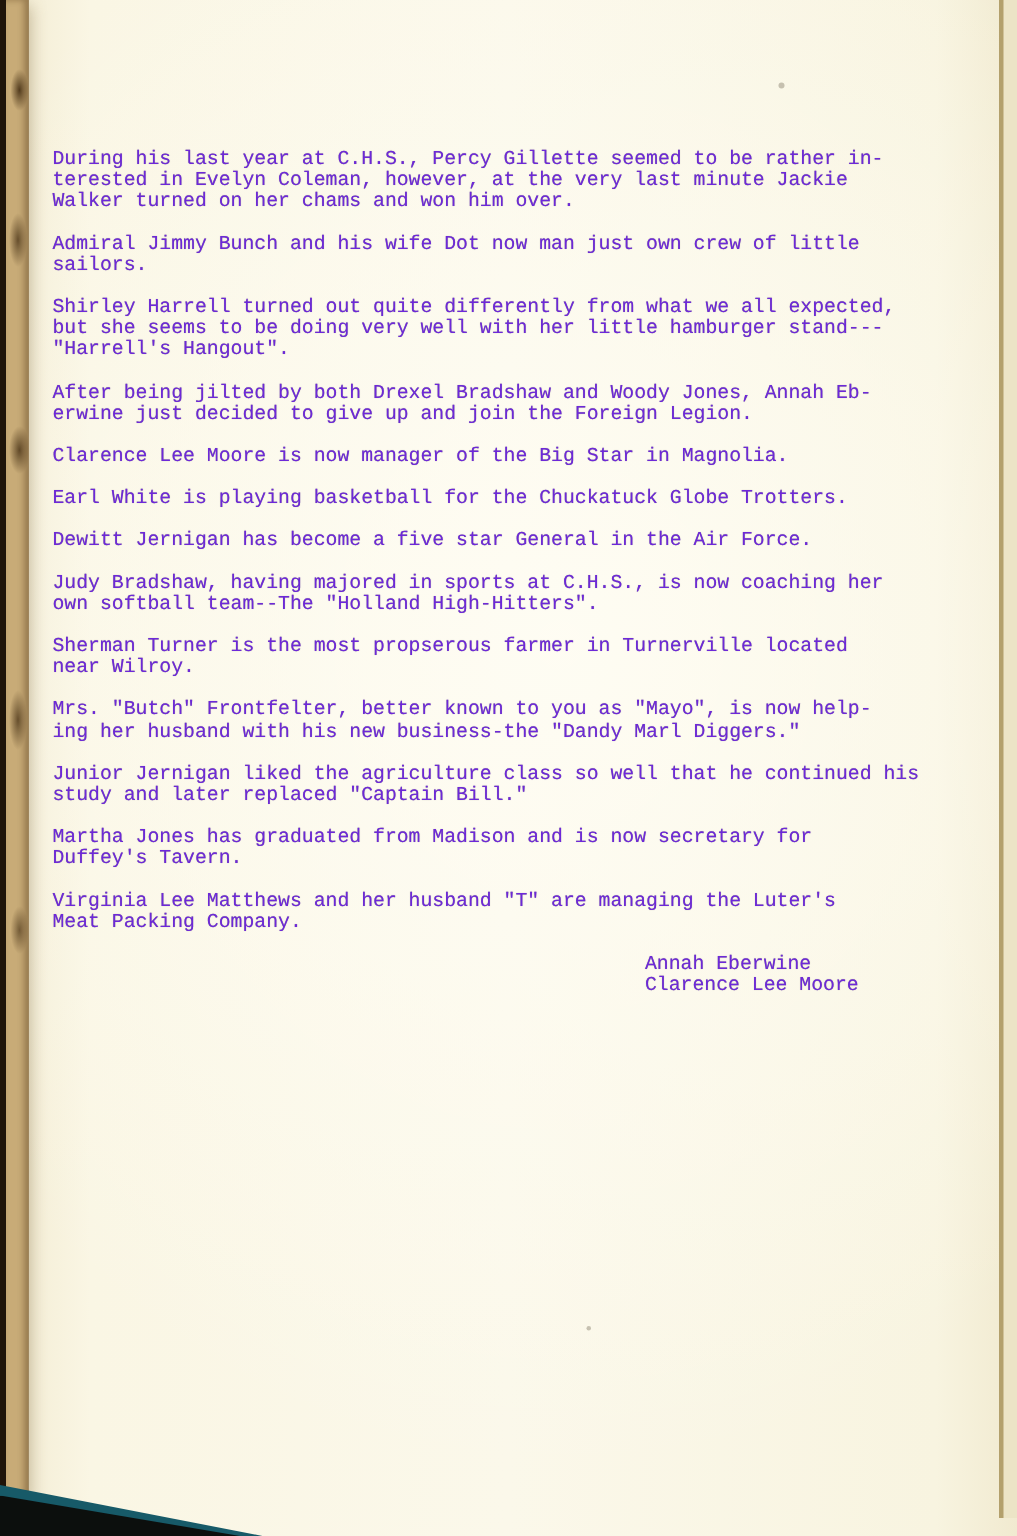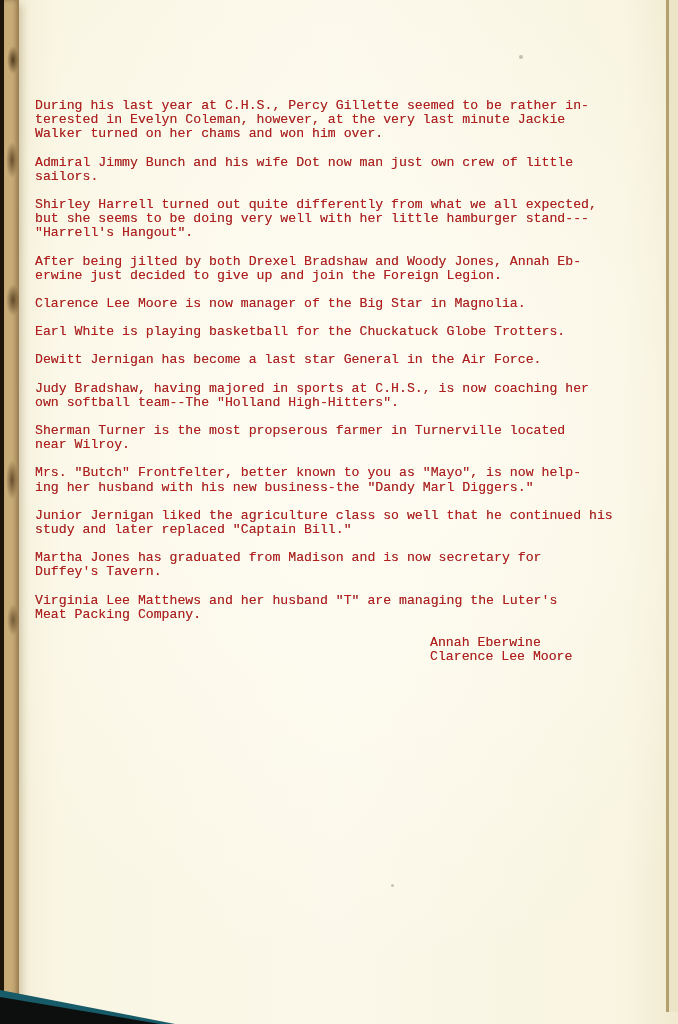--- a/index.html
+++ b/index.html
@@ -67,21 +67,21 @@
     opacity: 0.55;
   }
   .speck-1 { left: 519px; top: 55px; width: 4px; height: 4px; }
   .speck-2 { left: 391px; top: 884px; width: 3px; height: 3px; }
 
   .text-block {
     position: absolute;
     left: 35px;
     top: 99px;
     width: 625px;
-    color: #b91c1c;
+    color: #6d28d9;
     font-size: 13.2px;
     line-height: 14.2px;
     letter-spacing: 0px;
     text-shadow: 0 0 0.5px rgba(60,58,50,0.55);
   }
   .text-block p {
     margin: 0 0 14px 0;
     white-space: pre-wrap;
   }
   .signature {
@@ -107,21 +107,21 @@
 Walker turned on her chams and won him over.</p>
     <p>Admiral Jimmy Bunch and his wife Dot now man just own crew of little
 sailors.</p>
     <p>Shirley Harrell turned out quite differently from what we all expected,
 but she seems to be doing very well with her little hamburger stand---
 "Harrell's Hangout".</p>
     <p>After being jilted by both Drexel Bradshaw and Woody Jones, Annah Eb-
 erwine just decided to give up and join the Foreign Legion.</p>
     <p>Clarence Lee Moore is now manager of the Big Star in Magnolia.</p>
     <p>Earl White is playing basketball for the Chuckatuck Globe Trotters.</p>
-    <p>Dewitt Jernigan has become a last star General in the Air Force.</p>
+    <p>Dewitt Jernigan has become a five star General in the Air Force.</p>
     <p>Judy Bradshaw, having majored in sports at C.H.S., is now coaching her
 own softball team--The "Holland High-Hitters".</p>
     <p>Sherman Turner is the most propserous farmer in Turnerville located
 near Wilroy.</p>
     <p>Mrs. "Butch" Frontfelter, better known to you as "Mayo", is now help-
 ing her husband with his new business-the "Dandy Marl Diggers."</p>
     <p>Junior Jernigan liked the agriculture class so well that he continued his
 study and later replaced "Captain Bill."</p>
     <p>Martha Jones has graduated from Madison and is now secretary for
 Duffey's Tavern.</p>

